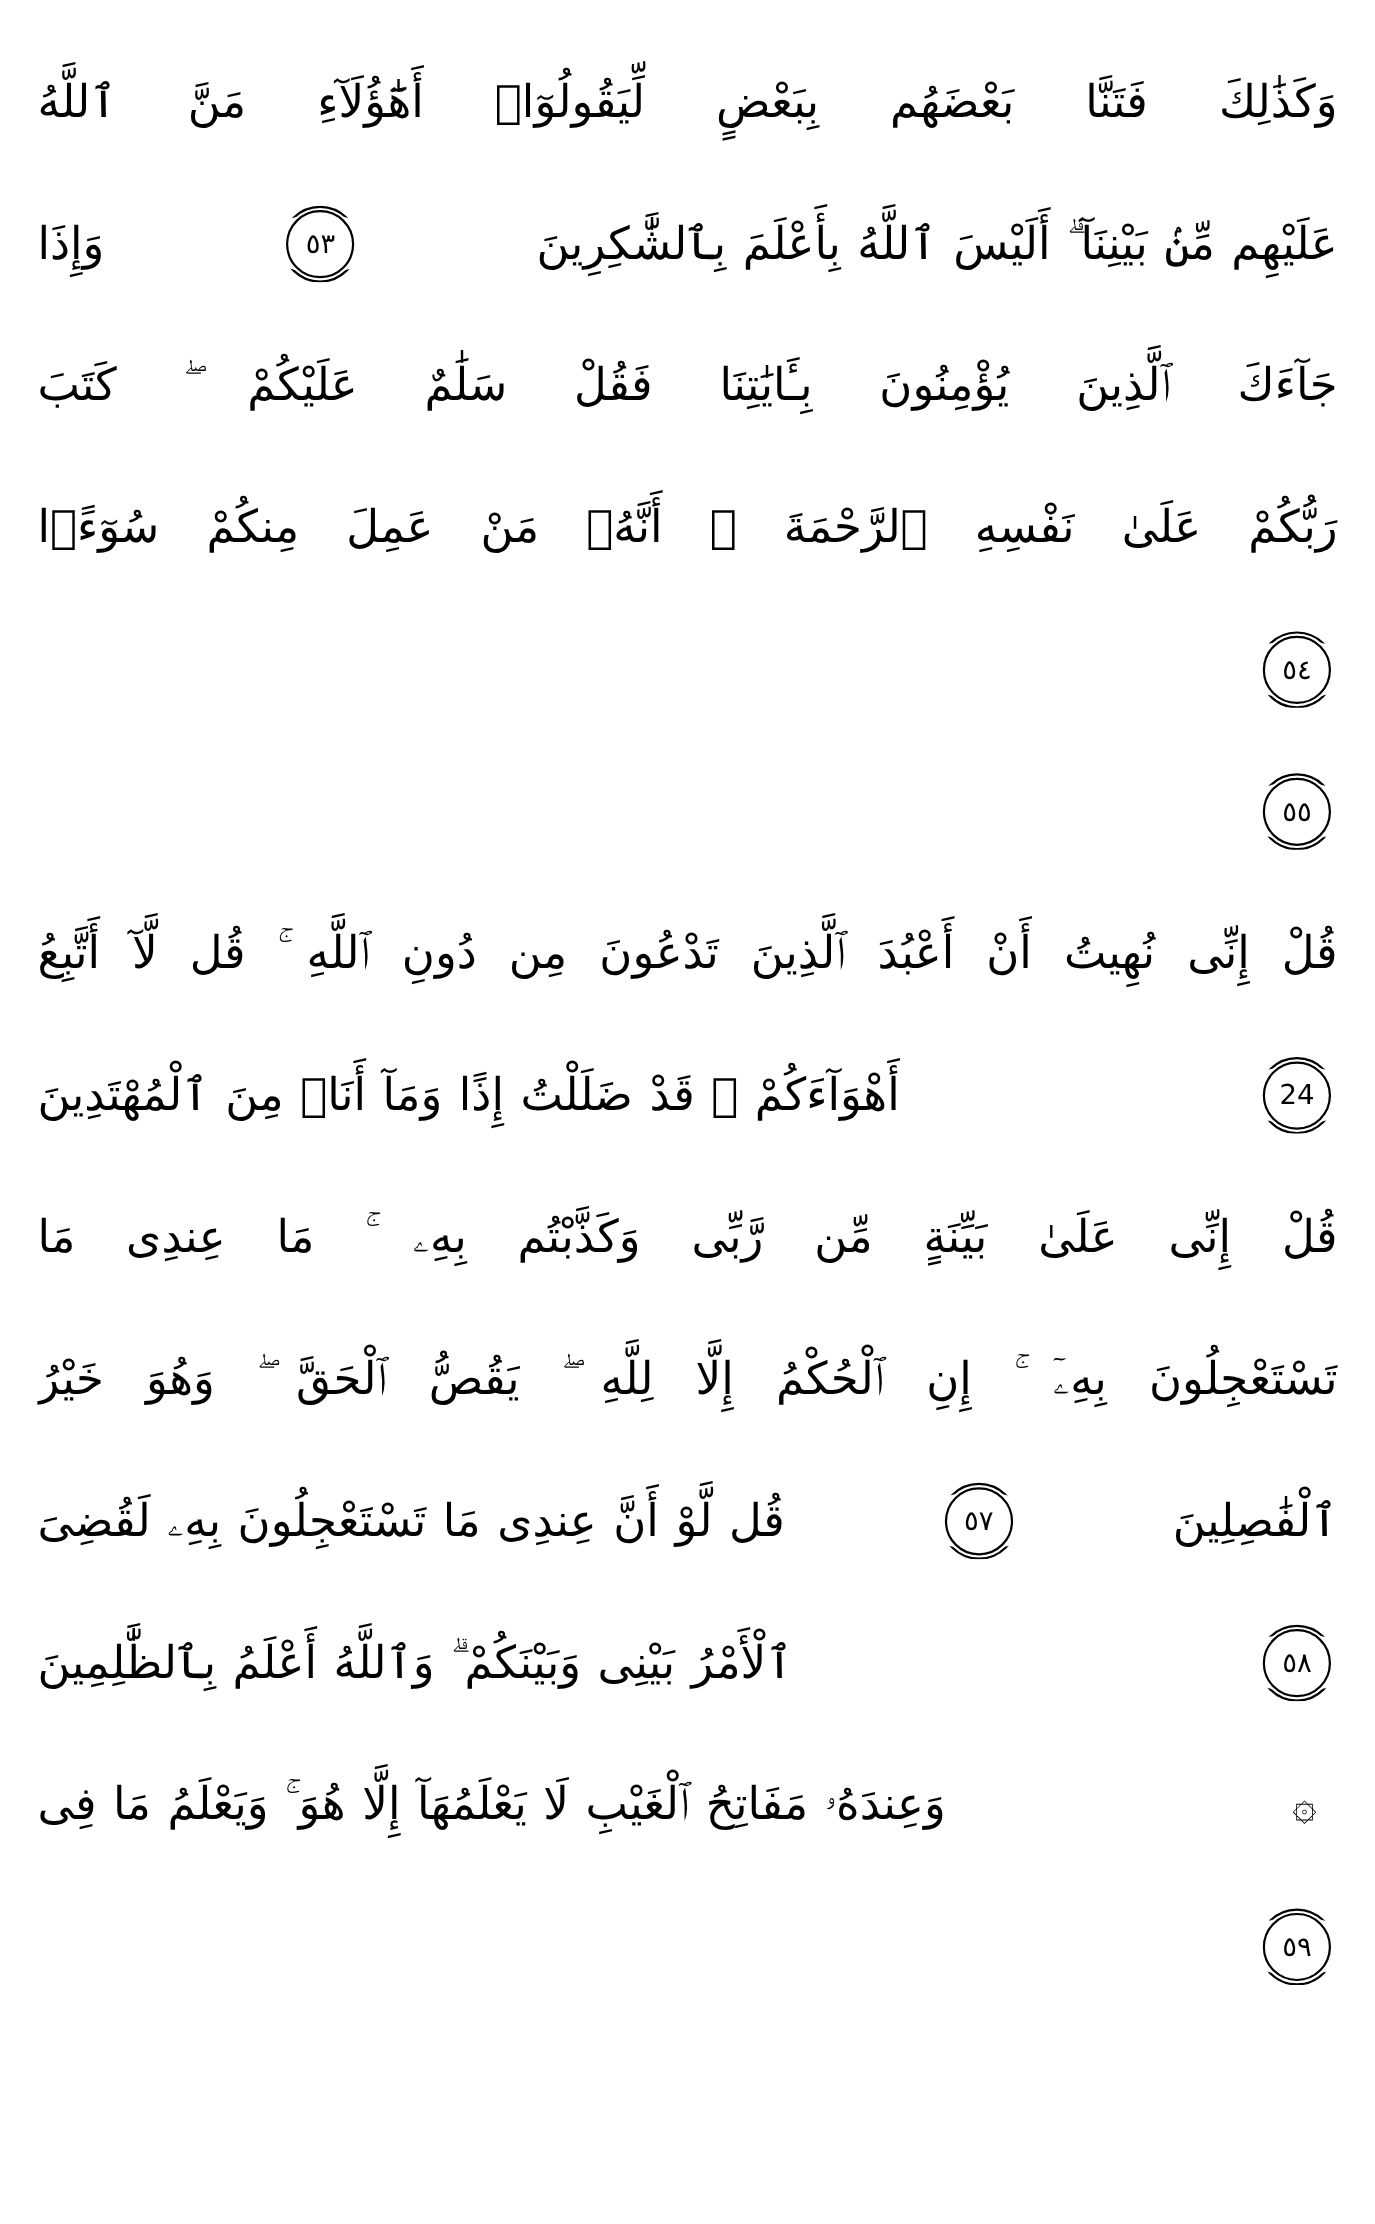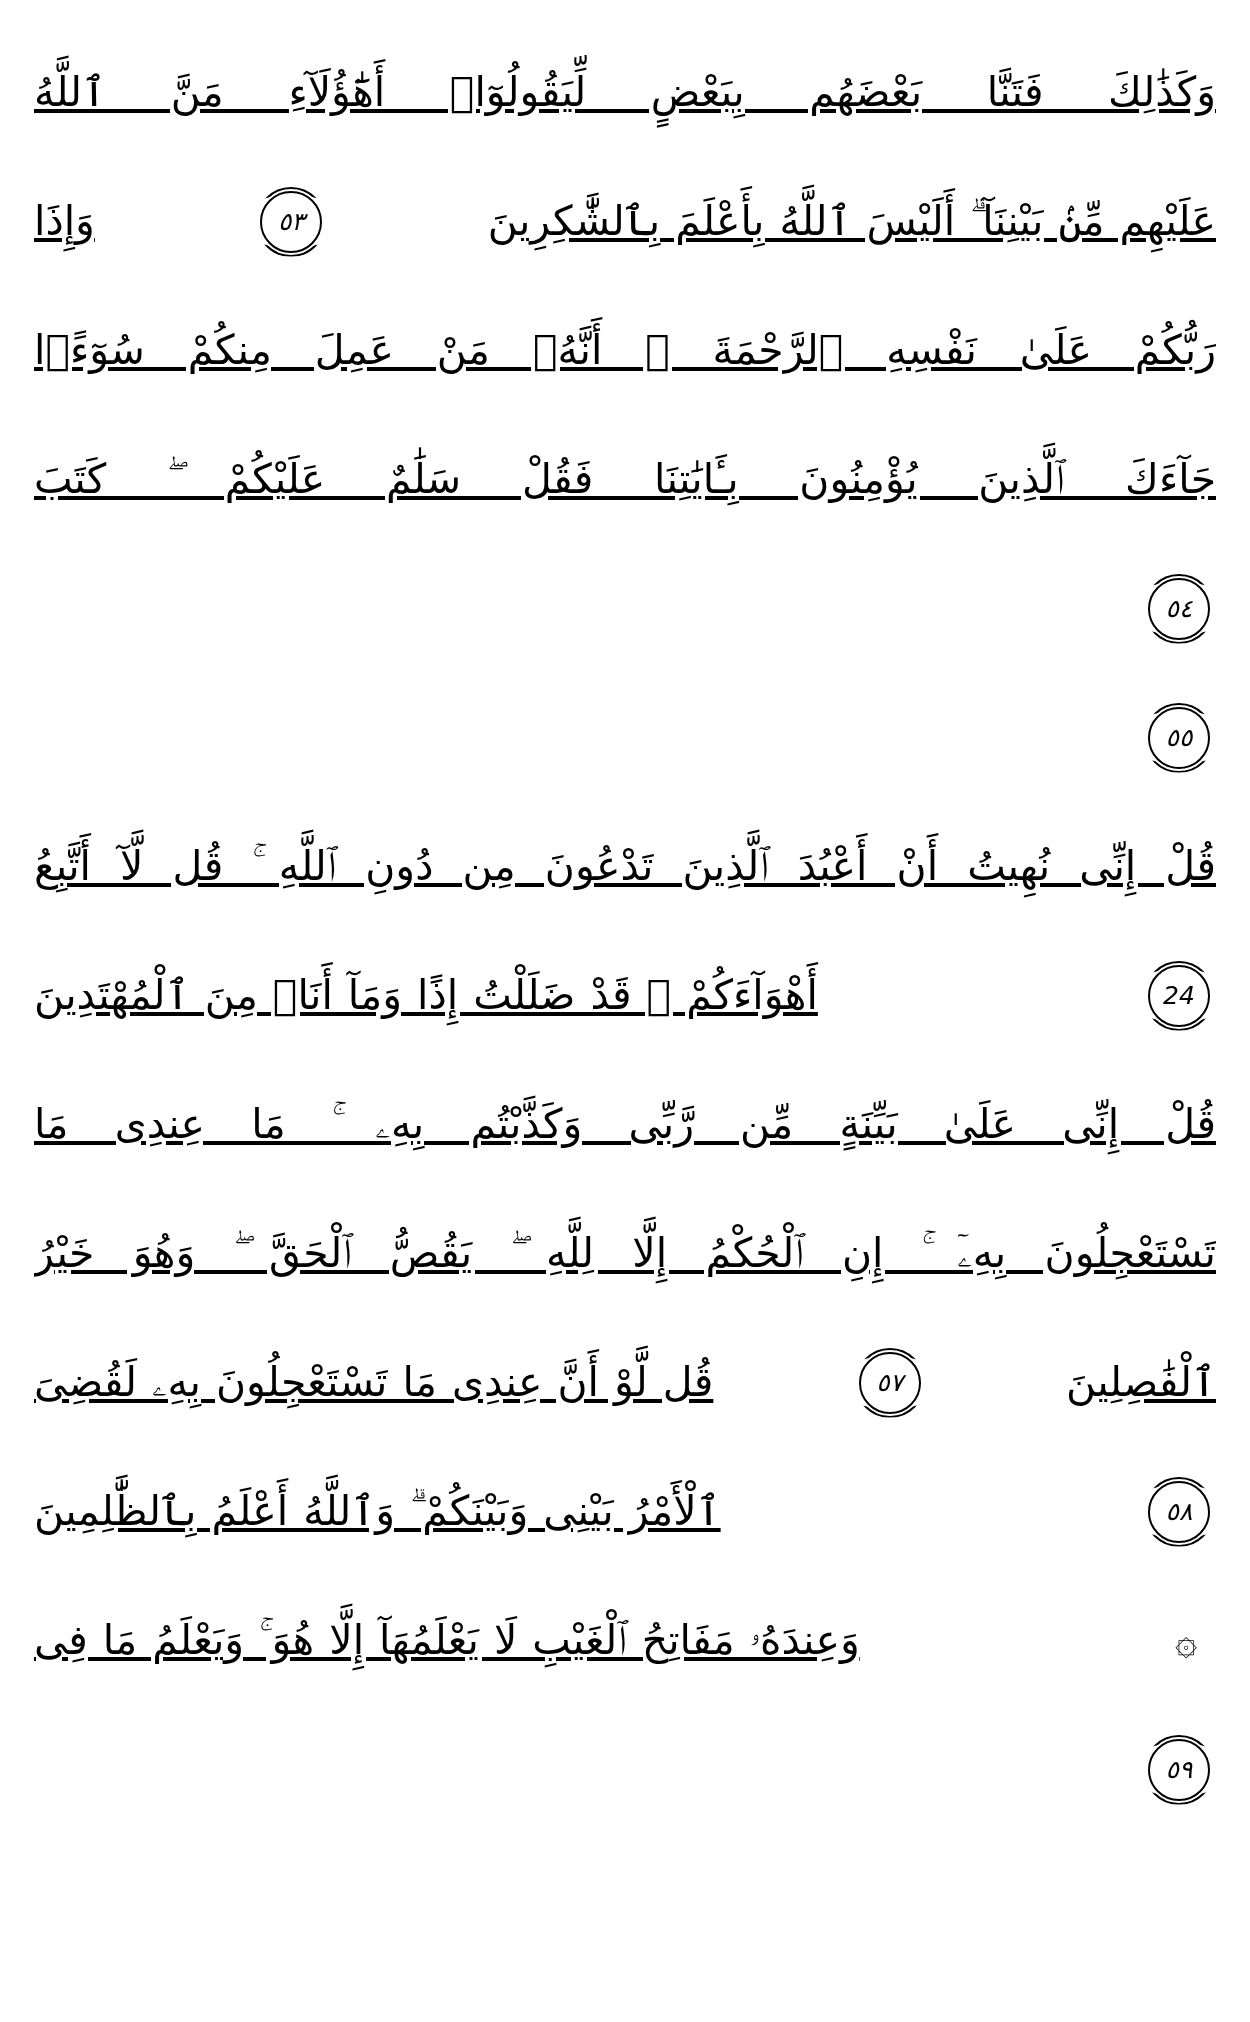--- a/index.html
+++ b/index.html
@@ -67,21 +67,20 @@
     min-width: 58px;
     border: 2px solid #000;
     border-radius: 50%;
     font-size: 25px;
     line-height: 1;
     margin: 0 6px;
     position: relative;
     flex: 0 0 auto;
     font-family: "DejaVu Sans", sans-serif;
     background: #fff;
-    font-style: italic;
   }
   .ayah-marker::before {
     content: "";
     position: absolute;
     left: -6px;
     right: -6px;
     top: -6px;
     bottom: -6px;
     border: 2px solid #000;
     border-radius: 50%;
@@ -95,41 +94,40 @@
     width: 44px;
     height: 44px;
     min-width: 44px;
     font-size: 38px;
     line-height: 1;
     margin: 0 8px;
     flex: 0 0 auto;
   }
   .txt {
     display: inline-block;
-    text-decoration: underline;
   }
 </style>
 </head>
 <body>
 
 <div class="page">
   <div class="mushaf-text" id="lines-host">
       <div class="line stretch">
         <span class="seg txt">وَكَذَٰلِكَ فَتَنَّا بَعْضَهُم بِبَعْضٍ لِّيَقُولُوٓا۟ أَهَٰٓؤُلَآءِ مَنَّ ٱللَّهُ</span>
       </div>
       <div class="line">
         <span class="seg txt">عَلَيْهِم مِّنۢ بَيْنِنَآ ۗ أَلَيْسَ ٱللَّهُ بِأَعْلَمَ بِٱلشَّٰكِرِينَ</span>
         <span class="ayah-marker">٥٣</span>
         <span class="seg txt">وَإِذَا</span>
       </div>
       <div class="line stretch">
-        <span class="seg txt">رَبُّكُمْ عَلَىٰ نَفْسِهِ ٱلرَّحْمَةَ ۖ أَنَّهُۥ مَنْ عَمِلَ مِنكُمْ سُوٓءًۢا</span>
+        <span class="seg txt">جَآءَكَ ٱلَّذِينَ يُؤْمِنُونَ بِـَٔايَٰتِنَا فَقُلْ سَلَٰمٌ عَلَيْكُمْ ۖ كَتَبَ</span>
       </div>
       <div class="line stretch">
-        <span class="seg txt">جَآءَكَ ٱلَّذِينَ يُؤْمِنُونَ بِـَٔايَٰتِنَا فَقُلْ سَلَٰمٌ عَلَيْكُمْ ۖ كَتَبَ</span>
+        <span class="seg txt">رَبُّكُمْ عَلَىٰ نَفْسِهِ ٱلرَّحْمَةَ ۖ أَنَّهُۥ مَنْ عَمِلَ مِنكُمْ سُوٓءًۢا</span>
       </div>
       <div class="line">
         <span class="ayah-marker">٥٤</span>
       </div>
       <div class="line">
         <span class="ayah-marker">٥٥</span>
       </div>
       <div class="line stretch">
         <span class="seg txt">قُلْ إِنِّى نُهِيتُ أَنْ أَعْبُدَ ٱلَّذِينَ تَدْعُونَ مِن دُونِ ٱللَّهِ ۚ قُل لَّآ أَتَّبِعُ</span>
       </div>

